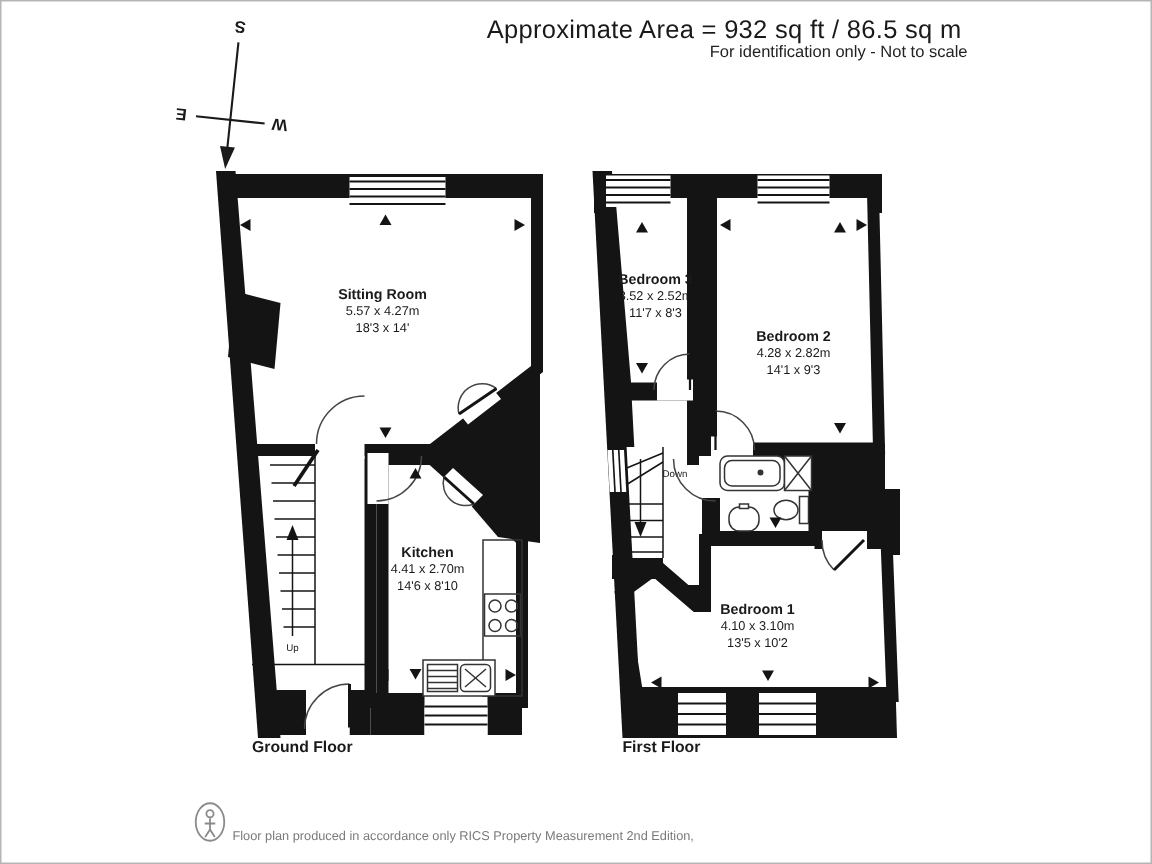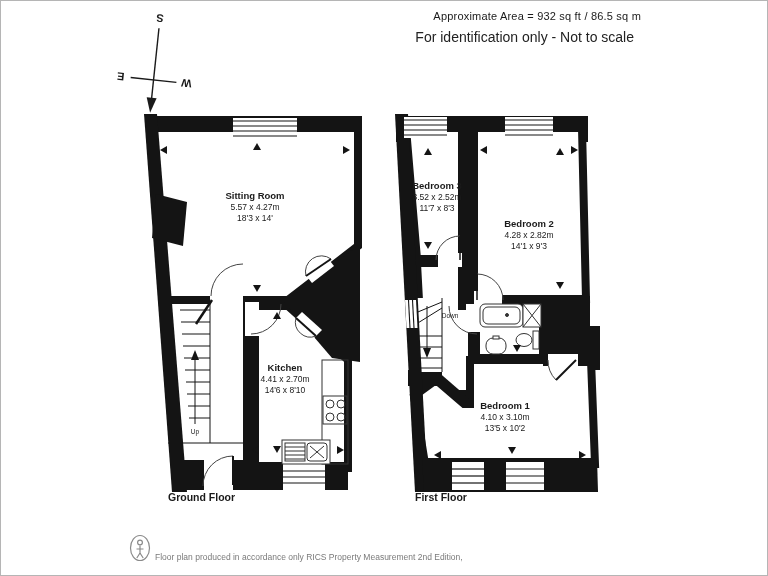--- a/index.html
+++ b/index.html
@@ -1,20 +1,20 @@
 <!DOCTYPE html>
 <html><head>
 <meta charset="utf-8">
 <style>
   html,body{margin:0;padding:0;background:#fff;}
   .page{position:relative;width:768px;height:576px;background:#ffffff;overflow:hidden;
         font-family:"Liberation Sans",sans-serif;color:#1a1a1a;}
   .frame{position:absolute;inset:0;border:1px solid #b5b5b5;pointer-events:none;}
-  .area-title{position:absolute;top:10px;right:127px;font-size:11px;letter-spacing:.2px;}
-  .disclaimer{position:absolute;top:29px;right:134px;font-size:14px;color:#222;padding-left:45px;}
+  .area-title{position:absolute;top:10px;right:127px;font-size:17px;letter-spacing:.2px;}
+  .disclaimer{position:absolute;top:29px;right:123px;font-size:11px;color:#222;padding-left:45px;}
   .footer{position:absolute;left:155px;top:533px;font-size:8.5px;line-height:9.8px;color:#7a7a7a;white-space:pre-wrap;}
   .plan-svg{position:absolute;left:0;top:0;}
   svg text{font-family:"Liberation Sans",sans-serif;fill:#1a1a1a;}
   .room-name{font-weight:bold;font-size:9.5px;text-anchor:middle;}
   .room-dim{font-size:8.5px;text-anchor:middle;}
   .floor-label{font-weight:bold;font-size:10.5px;}
   .stair-label{font-size:6.5px;text-anchor:middle;}
   .compass-letter{font-size:11px;font-weight:bold;text-anchor:middle;}
 </style>
 </head>

